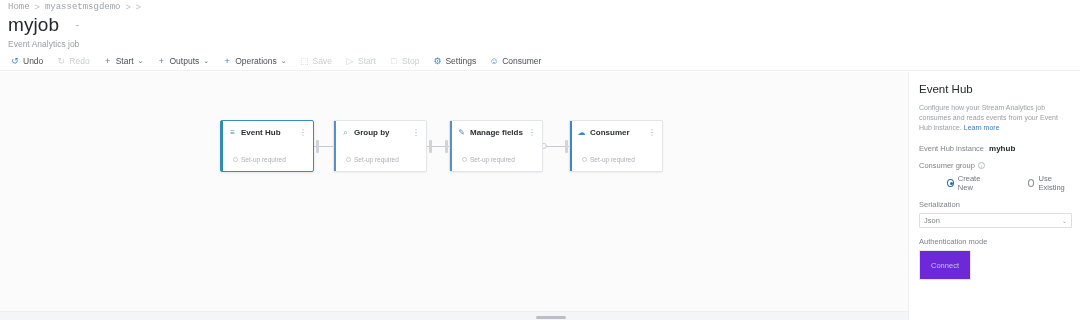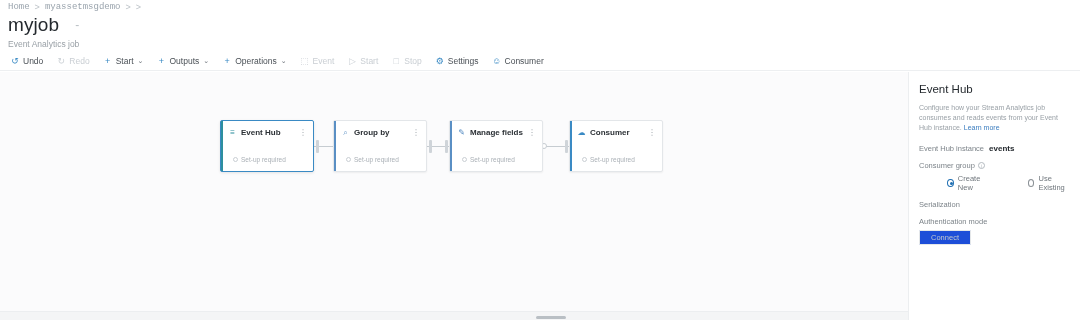--- a/index.html
+++ b/index.html
@@ -179,22 +179,22 @@
     border: 1px solid #dcdfe2; border-radius: 1px;
     background: #fff; padding: 0 4px;
     font-size: 7.5px; color: #7d848a;
     display: flex; align-items: center; justify-content: space-between;
     margin-bottom: 9px; cursor: pointer;
   }
   .sel .chev2 { font-size: 6px; color: #9aa1a7; }
 
   .connect-btn {
     margin-top: 4px;
-    width: 52px; height: 15px;
-    background: #1d4ed8; border: 1px solid #e4e7e9;
+    width: 52px; height: 30px;
+    background: #6d28d9; border: 1px solid #e4e7e9;
     border-radius: 1px;
     font-size: 7.5px; color: #c3c8cd;
     display: flex; align-items: center; justify-content: center;
     cursor: default;
   }
 
   
   .bottom-handle {
     position: absolute; left: 536px; bottom: 1px;
     width: 30px; height: 3px; border-radius: 2px;
@@ -245,21 +245,21 @@
         <span>Outputs</span>
         <span class="chev">⌄</span>
       </div>
       <div class="cmd">
         <span class="cmd-ico">+</span>
         <span>Operations</span>
         <span class="chev">⌄</span>
       </div>
       <div class="cmd disabled">
         <span class="cmd-ico">⬚</span>
-        <span>Event</span>
+        <span>Save</span>
       </div>
       <div class="cmd disabled">
         <span class="cmd-ico">▷</span>
         <span>Start</span>
       </div>
       <div class="cmd disabled">
         <span class="cmd-ico">□</span>
         <span>Stop</span>
       </div>
       <div class="cmd">
@@ -334,21 +334,21 @@
     </div>
 
   <div class="panel">
     <div class="panel-title">Event Hub</div>
     <div class="panel-desc">
       <span>Configure how your Stream Analytics job consumes and reads events from your Event Hub instance.</span>
       <a>Learn more</a>
     </div>
 
     <div class="kv-row">
-      <span>Event Hub instance</span><b>events</b>
+      <span>Event Hub instance</span><b>myhub</b>
     </div>
 
     <div class="field-label">
       <span>Consumer group</span>
       <span class="info-ico">i</span>
     </div>
 
     <div class="radio-row">
       <label class="radio">
         <span class="rbtn on"></span>
@@ -357,20 +357,24 @@
       <label class="radio">
         <span class="rbtn"></span>
         <span>Use Existing</span>
       </label>
     </div>
 
 
     <div class="field-label">
       <span>Serialization</span>
     </div>
+    <div class="sel">
+      <span>Json</span>
+      <span class="chev2">⌄</span>
+    </div>
 
     <div class="field-label">
       <span>Authentication mode</span>
     </div>
 
     <div class="connect-btn">Connect</div>
   </div>
 
 </div>
 

